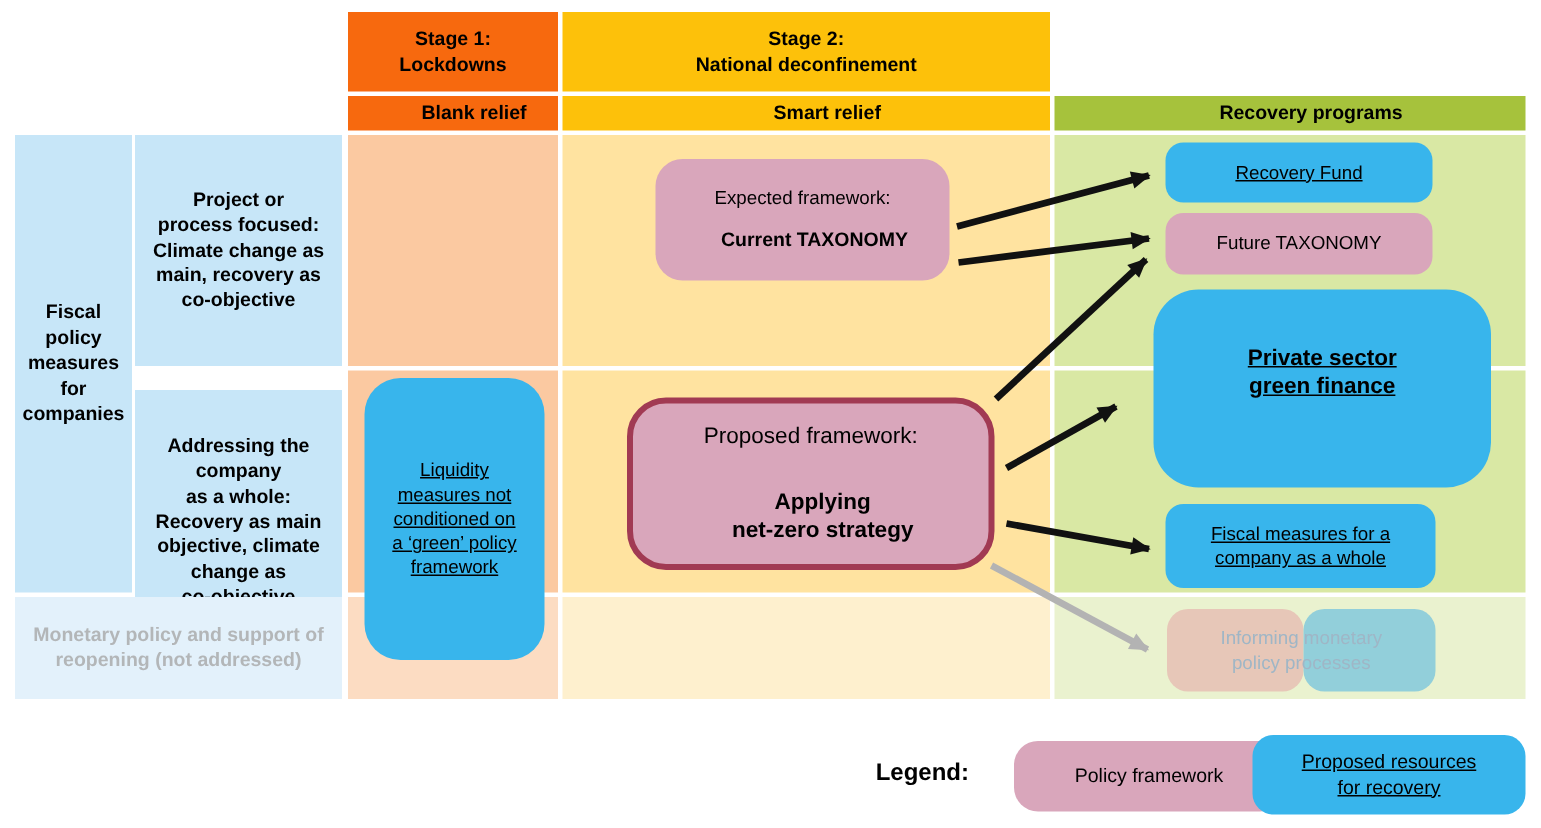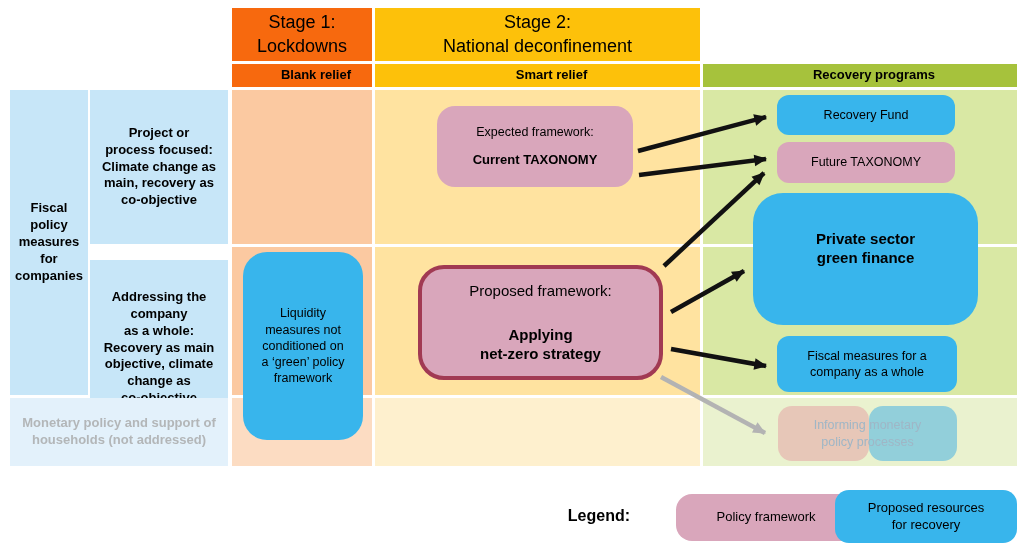--- a/index.html
+++ b/index.html
@@ -11,35 +11,35 @@
     overflow:hidden;
     background:#fff;
   }
   .cell,.box,.lbl{
     position:absolute;
     display:flex;align-items:center;justify-content:center;
     text-align:center;white-space:pre-line;
     box-sizing:border-box;
     line-height:1.3;
   }
-  .hdr{font-weight:normal;font-size:18px;}
+  .hdr{font-weight:bold;font-size:13px;}
   .subhdr{font-weight:bold;font-size:13px;padding-left:28px;}
   .rowlbl{font-weight:bold;font-size:13px;background:var(--label_blue);}
   .cell-s1{background:var(--stage1_body);}
   .cell-s2{background:var(--stage2_body);}
   .cell-s3{background:var(--stage3_body);}
   .cell-s1f{background:var(--stage1_body_faded);}
   .cell-s2f{background:var(--stage2_body_faded);}
   .cell-s3f{background:var(--stage3_body_faded);}
   .muted{color:var(--muted_text);}
-  .blue{background:var(--blue_box);}
+  .blue{background:var(--blue_box);text-decoration:underline;}
   .pink{background:var(--pink_box);}
   .box{font-size:12.5px;}
   .big{font-size:15px;}
-  .bold{font-weight:bold;}
+  .bold{font-weight:bold;margin-left:16px;}
   .stack{flex-direction:column;}
   #arrows{position:absolute;left:0;top:0;pointer-events:none;}
   .arrow-black{stroke:var(--arrow_black);stroke-width:4.5px;}
   .arrow-gray{stroke:var(--arrow_gray);stroke-width:4.5px;}
 </style>
 </head>
 <body>
 
 <div id="canvas">
 
@@ -63,21 +63,21 @@
 main, recovery as
 co-objective</div>
   <div class="cell rowlbl" style="left:90px;top:260px;width:138px;height:176px">Addressing the
 company
 as a whole:
 Recovery as main
 objective, climate
 change as
 co-objective</div>
   <div class="cell rowlbl muted" style="left:10px;top:398px;width:218px;height:68px;background:var(--label_blue_faded)">Monetary policy and support of
-households (not addressed)</div>
+reopening (not addressed)</div>
 
   <div class="cell cell-s1" style="left:232px;top:90px;width:140px;height:154px"></div>
   <div class="cell cell-s2" style="left:375px;top:90px;width:325px;height:154px"></div>
   <div class="cell cell-s3" style="left:703px;top:90px;width:314px;height:154px"></div>
 
   <div class="cell cell-s1" style="left:232px;top:247px;width:140px;height:148px"></div>
   <div class="cell cell-s2" style="left:375px;top:247px;width:325px;height:148px"></div>
   <div class="cell cell-s3" style="left:703px;top:247px;width:314px;height:148px"></div>
 
   <div class="cell cell-s1f" style="left:232px;top:398px;width:140px;height:68px"></div>

